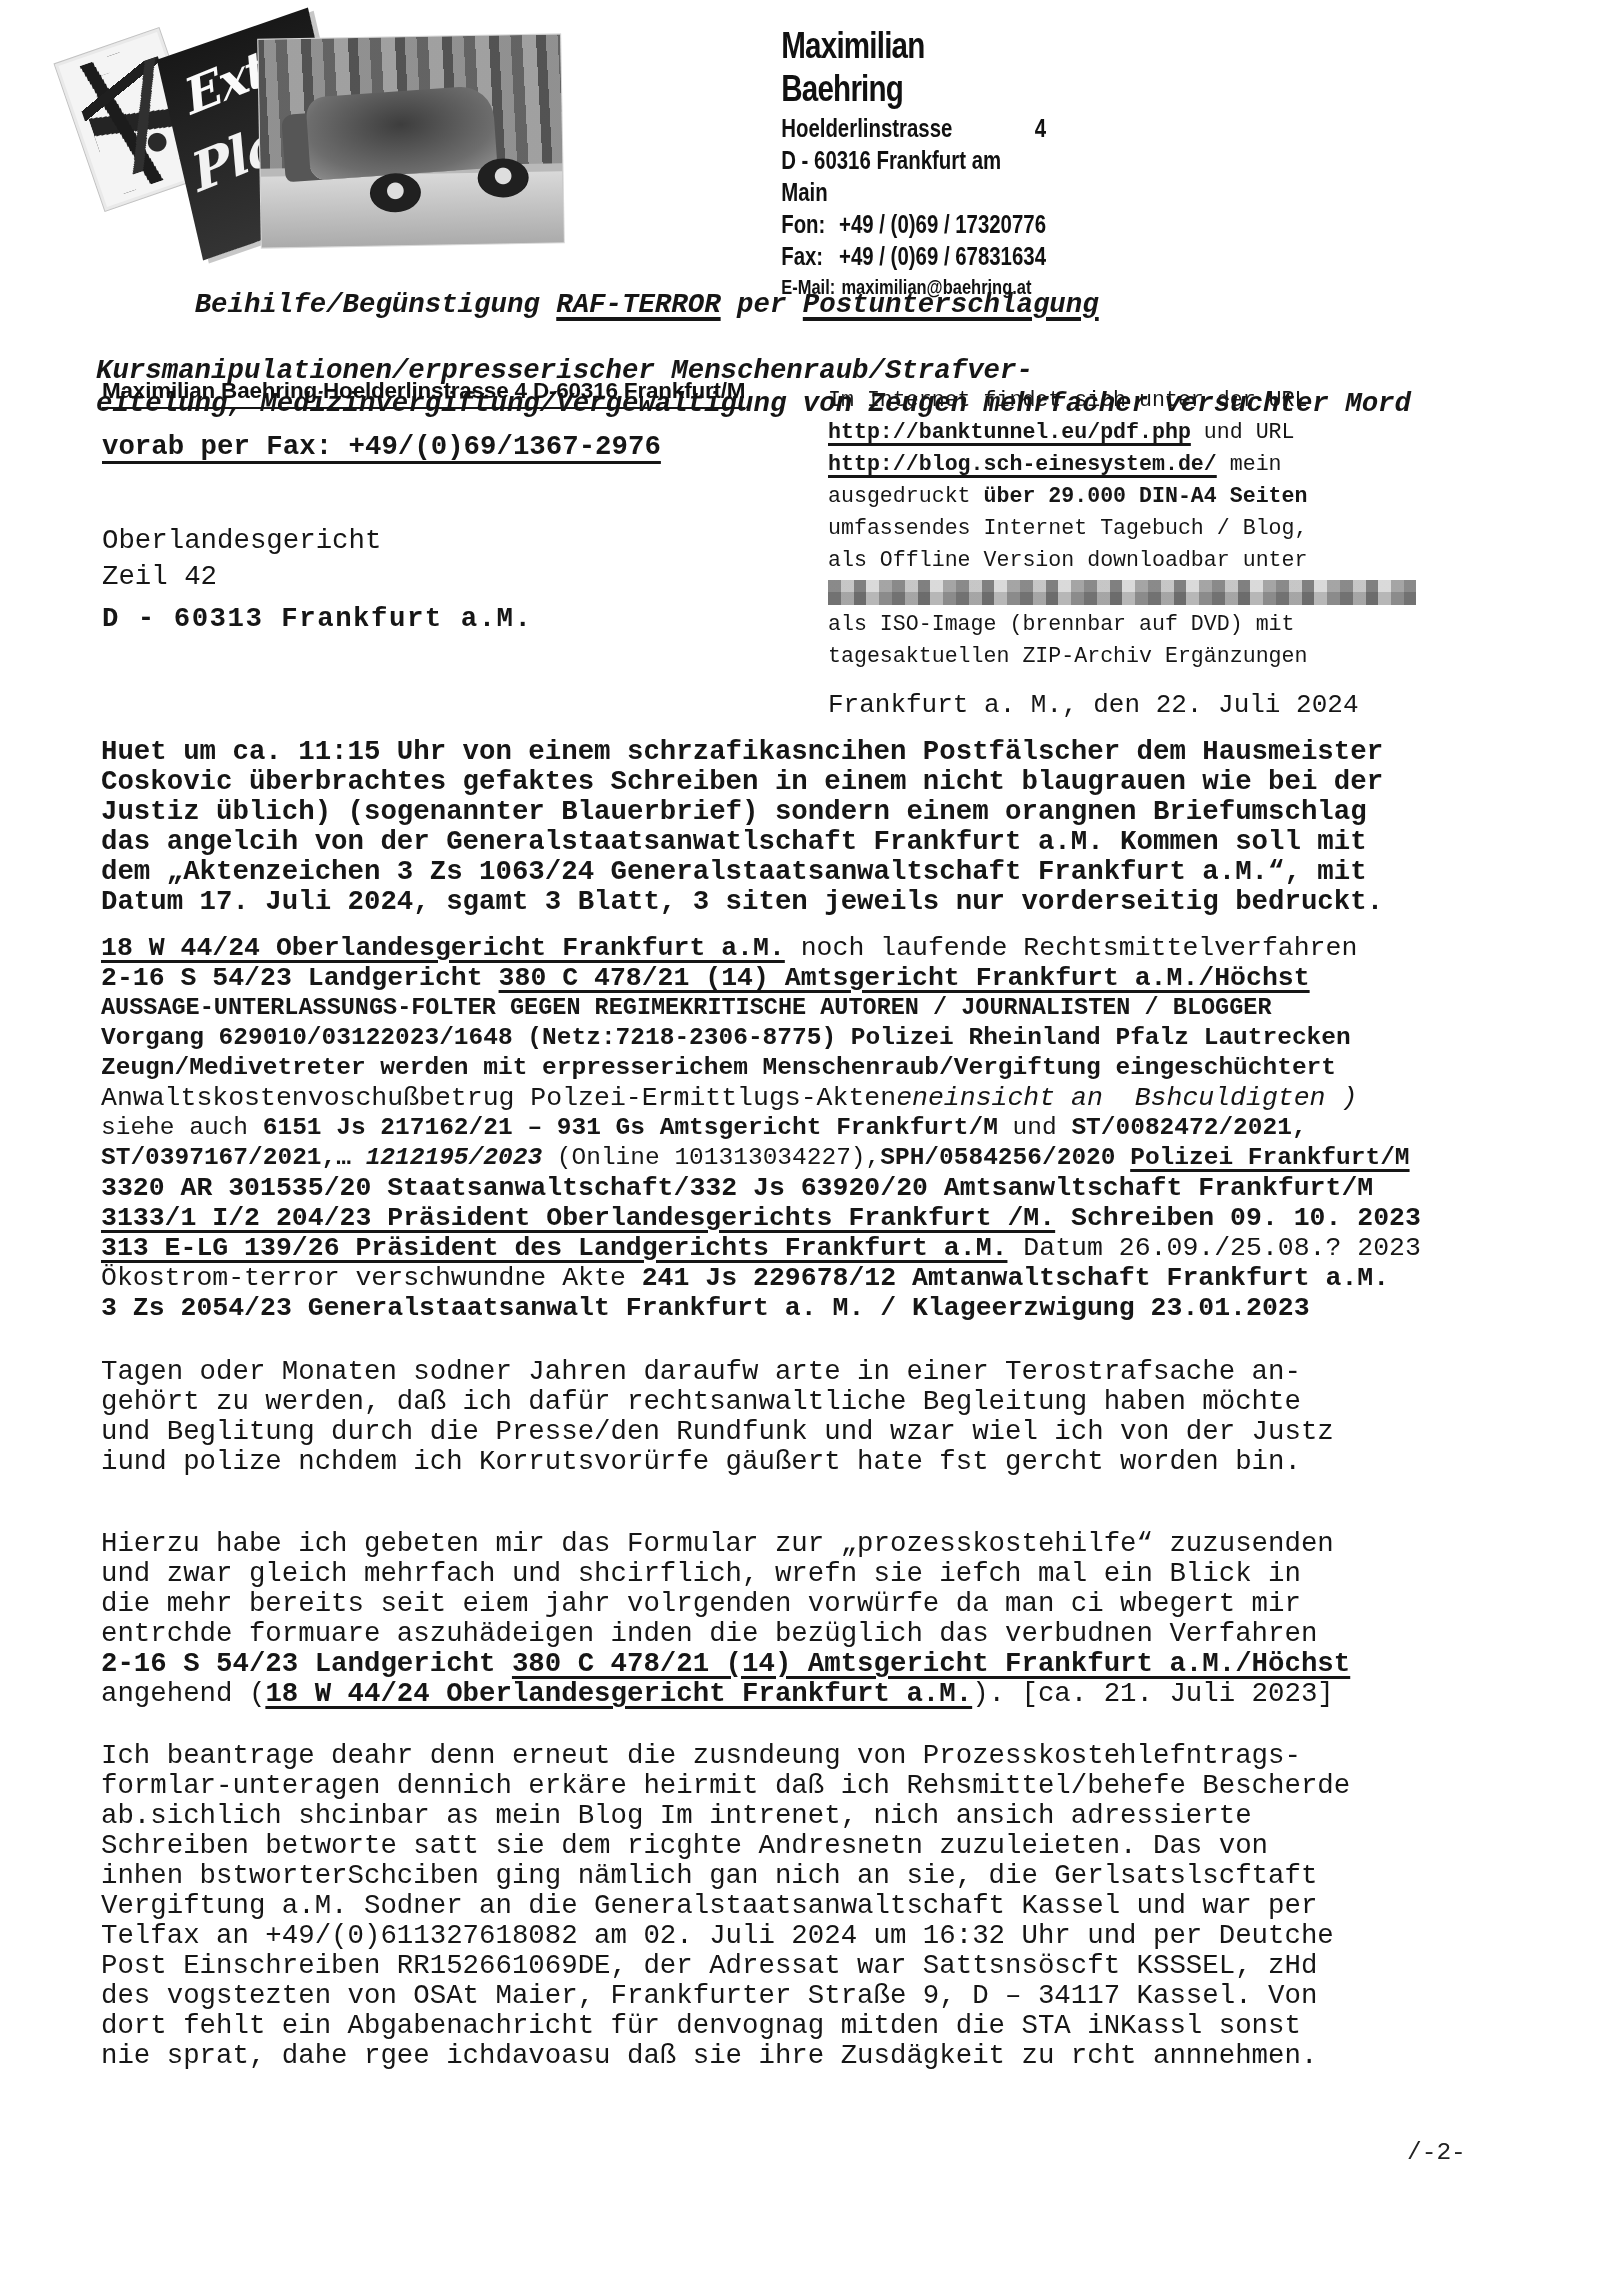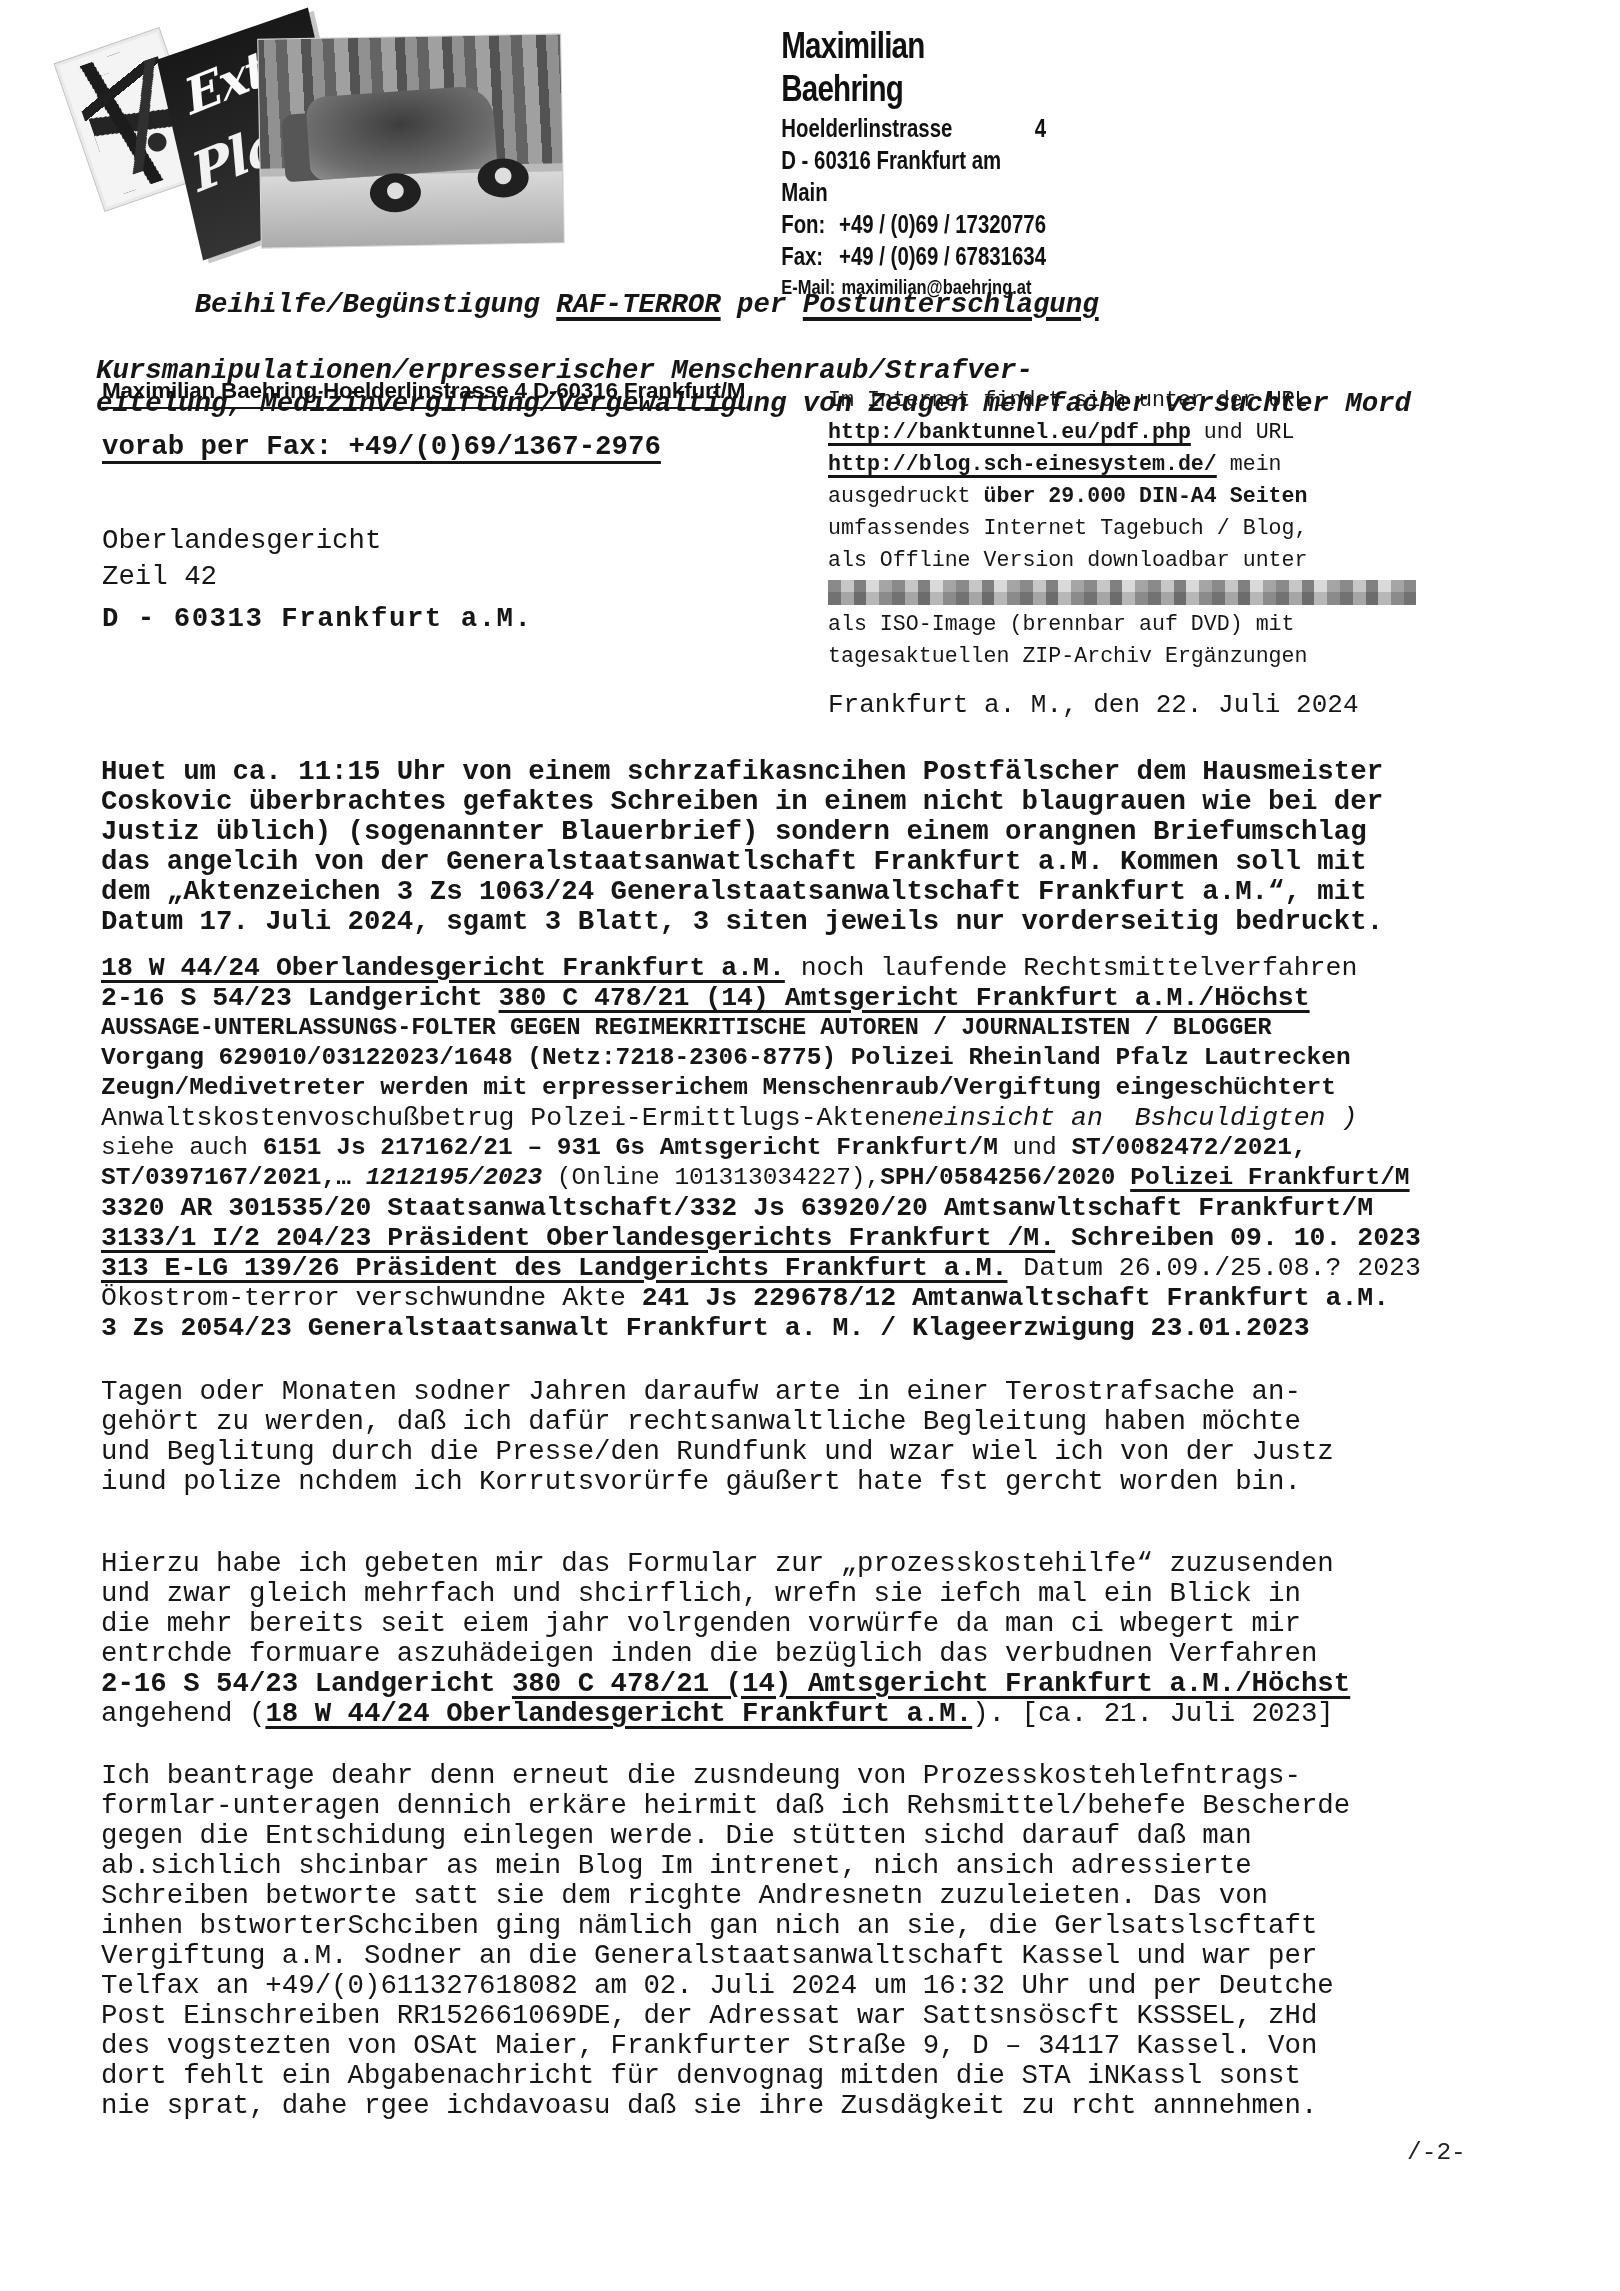--- a/index.html
+++ b/index.html
@@ -70,21 +70,21 @@
   .recipient .rb{font-weight:bold;margin-top:6px;letter-spacing:1.5px;}
   
   .internet{position:absolute;left:828px;top:384px;font-size:21.6px;line-height:32px;width:627px;}
   .redact{display:inline-block;width:588px;height:25.5px;vertical-align:middle;
           background:
             repeating-linear-gradient(90deg, rgba(20,20,20,.45) 0 12.7px, rgba(90,90,90,.25) 12.7px 25.5px,
               rgba(40,40,40,.55) 25.5px 38px, rgba(150,150,150,.2) 38px 51px, rgba(60,60,60,.4) 51px 64px),
             repeating-linear-gradient(0deg, rgba(0,0,0,.25) 0 12.7px, rgba(120,120,120,.15) 12.7px 25.5px);}
   .dateline{position:absolute;left:828px;top:690px;font-size:26px;}
   
-  .bodyblk{position:absolute;left:101px;font-size:27.4px;line-height:30px;margin-top:20px;}
+  .bodyblk{position:absolute;left:101px;font-size:27.4px;line-height:30px;}
   .bold-lines .line{font-weight:bold;}
   .cases{font-size:26.5px;}
   .p1{top:737px;}
   .cases{top:933px;}
   .p2{top:1357px;}
   .p3{top:1529px;}
   .p4{top:1741px;}
   .pagemark{position:absolute;left:1407px;top:2139px;font-size:24.5px;color:#222;}
 </style>
 </head>
@@ -193,21 +193,20 @@
       <div class="line "><span class="">Hierzu habe ich gebeten mir das Formular zur „prozesskostehilfe“ zuzusenden</span></div>
       <div class="line "><span class="">und zwar gleich mehrfach und shcirflich, wrefn sie iefch mal ein Blick in</span></div>
       <div class="line "><span class="">die mehr bereits seit eiem jahr volrgenden vorwürfe da man ci wbegert mir</span></div>
       <div class="line "><span class="">entrchde formuare aszuhädeigen inden die bezüglich das verbudnen Verfahren</span></div>
       <div class="line "><span class="b">2-16 S 54/23 Landgericht </span><span class="b u">380 C 478/21 (14) Amtsgericht Frankfurt a.M./Höchst</span></div>
       <div class="line "><span class="">angehend (</span><span class="b u">18 W 44/24 Oberlandesgericht Frankfurt a.M.</span><span class="">). [ca. 21. Juli 2023]</span></div>
     </div>
   <div class="bodyblk p4">
       <div class="line "><span class="">Ich beantrage deahr denn erneut die zusndeung von Prozesskostehlefntrags-</span></div>
       <div class="line "><span class="">formlar-unteragen dennich erkäre heirmit daß ich Rehsmittel/behefe Bescherde</span></div>
-      <div class="line "><span class="">gegen die Entschidung einlegen werde. Die stütten sichd darauf daß man</span></div>
       <div class="line "><span class="">ab.sichlich shcinbar as mein Blog Im intrenet, nich ansich adressierte</span></div>
       <div class="line "><span class="">Schreiben betworte satt sie dem ricghte Andresnetn zuzuleieten. Das von</span></div>
       <div class="line "><span class="">inhen bstworterSchciben ging nämlich gan nich an sie, die Gerlsatslscftaft</span></div>
       <div class="line "><span class="">Vergiftung a.M. Sodner an die Generalstaatsanwaltschaft Kassel und war per</span></div>
       <div class="line "><span class="">Telfax an +49/(0)611327618082 am 02. Juli 2024 um 16:32 Uhr und per Deutche</span></div>
       <div class="line "><span class="">Post Einschreiben RR152661069DE, der Adressat war Sattsnsöscft KSSSEL, zHd</span></div>
       <div class="line "><span class="">des vogstezten von OSAt Maier, Frankfurter Straße 9, D – 34117 Kassel. Von</span></div>
       <div class="line "><span class="">dort fehlt ein Abgabenachricht für denvognag mitden die STA iNKassl sonst</span></div>
       <div class="line "><span class="">nie sprat, dahe rgee ichdavoasu daß sie ihre Zusdägkeit zu rcht annnehmen.</span></div>
     </div>

